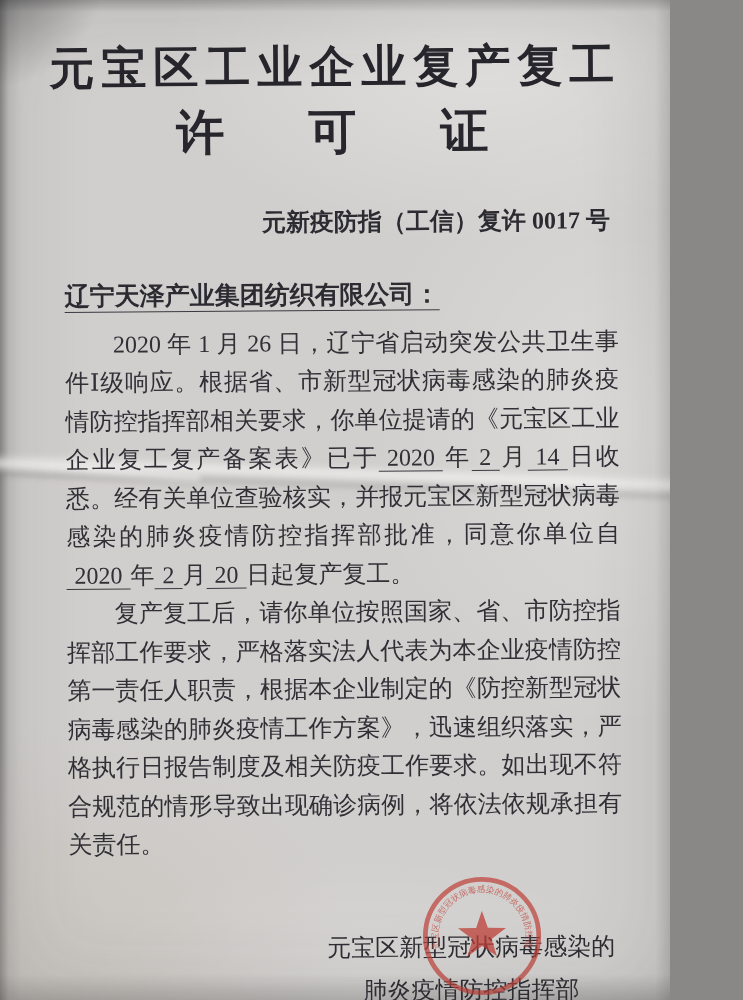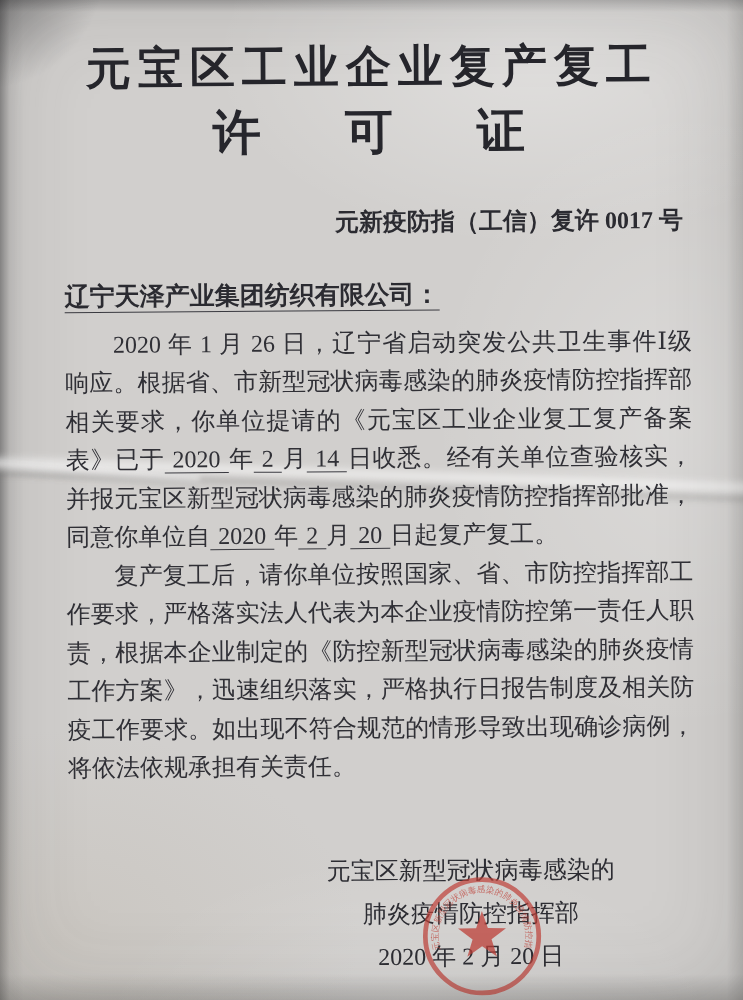--- a/index.html
+++ b/index.html
@@ -2,21 +2,21 @@
 <html><head>
 <meta charset="utf-8">
 <style>
   html, body { margin: 0; padding: 0; }
   body {
     width: 743px; height: 1000px; overflow: hidden;
     background: #8a8886;
     font-family: "Liberation Serif", "DejaVu Serif", serif;
   }
   .photo {
-    position: relative; width: 743px; height: 1000px; overflow: hidden;
+    position: relative; width: 670px; height: 1000px; overflow: hidden;
     background-color: #d1cfcd;
     background-image:
       radial-gradient(circle 170px at -2% -3%, rgba(35,35,38,0.50), rgba(35,35,38,0) 70%),
       radial-gradient(ellipse 520px 300px at 72% 6%, rgba(255,255,255,0.32), rgba(255,255,255,0) 62%),
       radial-gradient(ellipse 420px 520px at 92% 42%, rgba(255,255,255,0.22), rgba(255,255,255,0) 60%),
       radial-gradient(ellipse 430px 300px at 8% 94%, rgba(186,178,165,0.30), rgba(186,178,165,0) 70%),
       radial-gradient(ellipse 500px 260px at 55% 101%, rgba(255,255,255,0.18), rgba(255,255,255,0) 60%),
       linear-gradient(90deg, rgba(28,28,30,0.38) 0, rgba(28,28,30,0.08) 1.3%, rgba(0,0,0,0) 3.2%),
       linear-gradient(180deg, rgba(60,60,62,0.30) 0, rgba(0,0,0,0) 1.2%),
       linear-gradient(0deg, rgba(58,56,53,0.26) 0, rgba(0,0,0,0) 2.6%),

